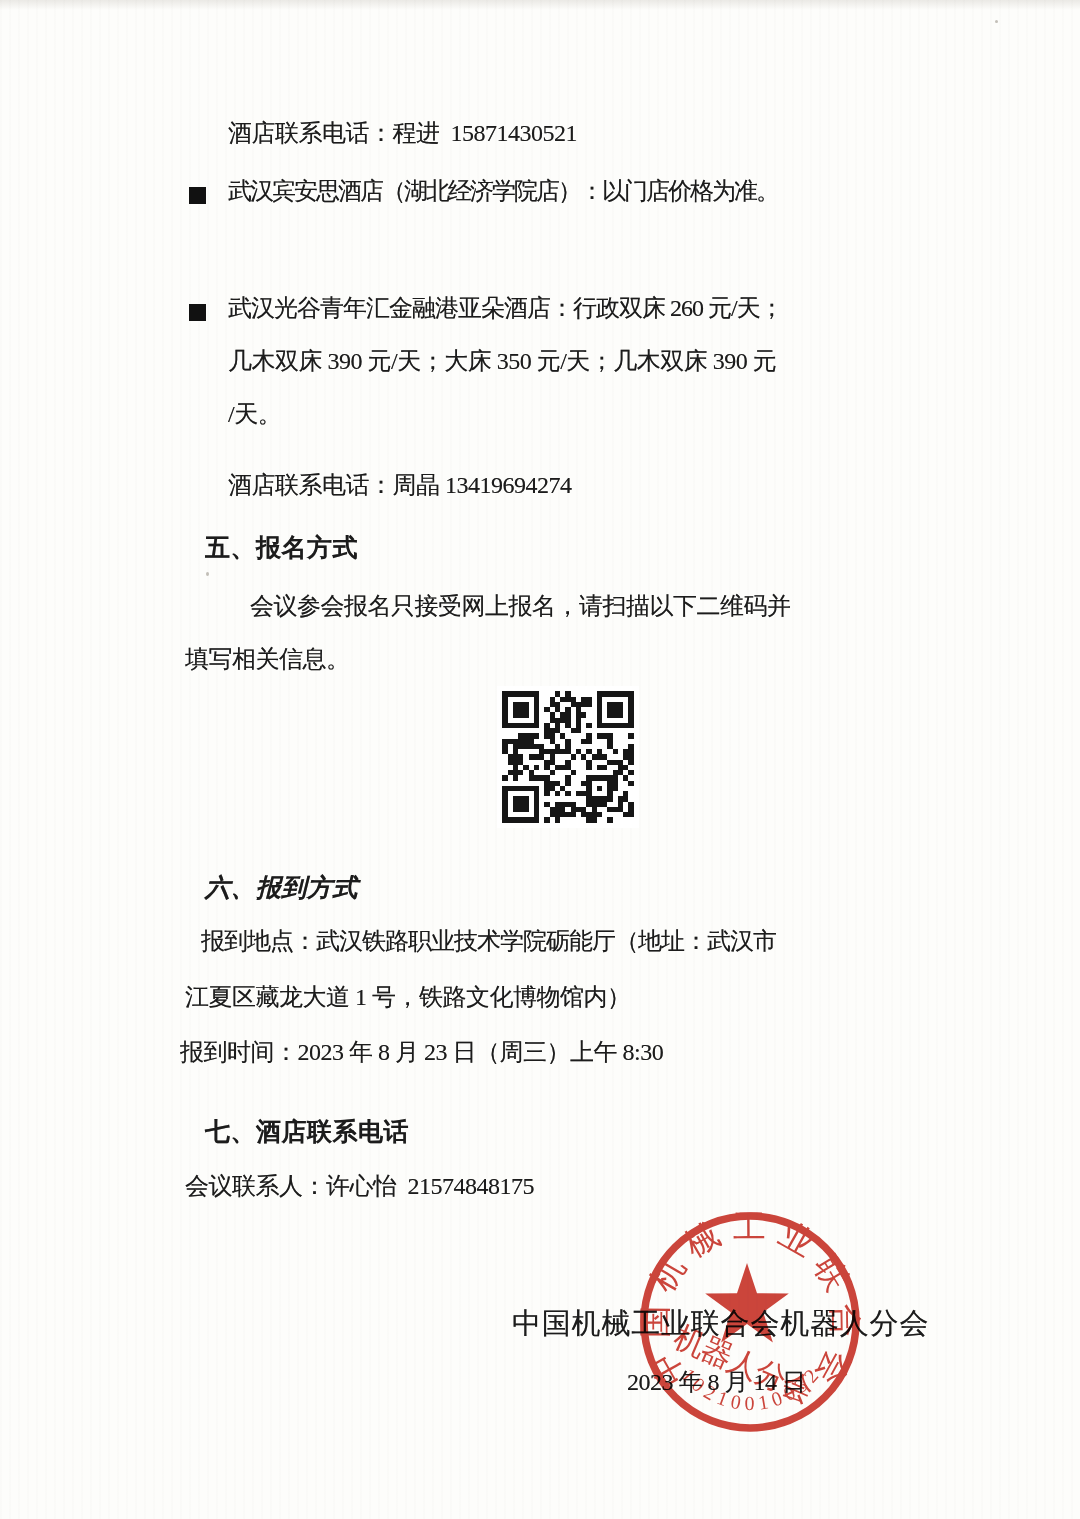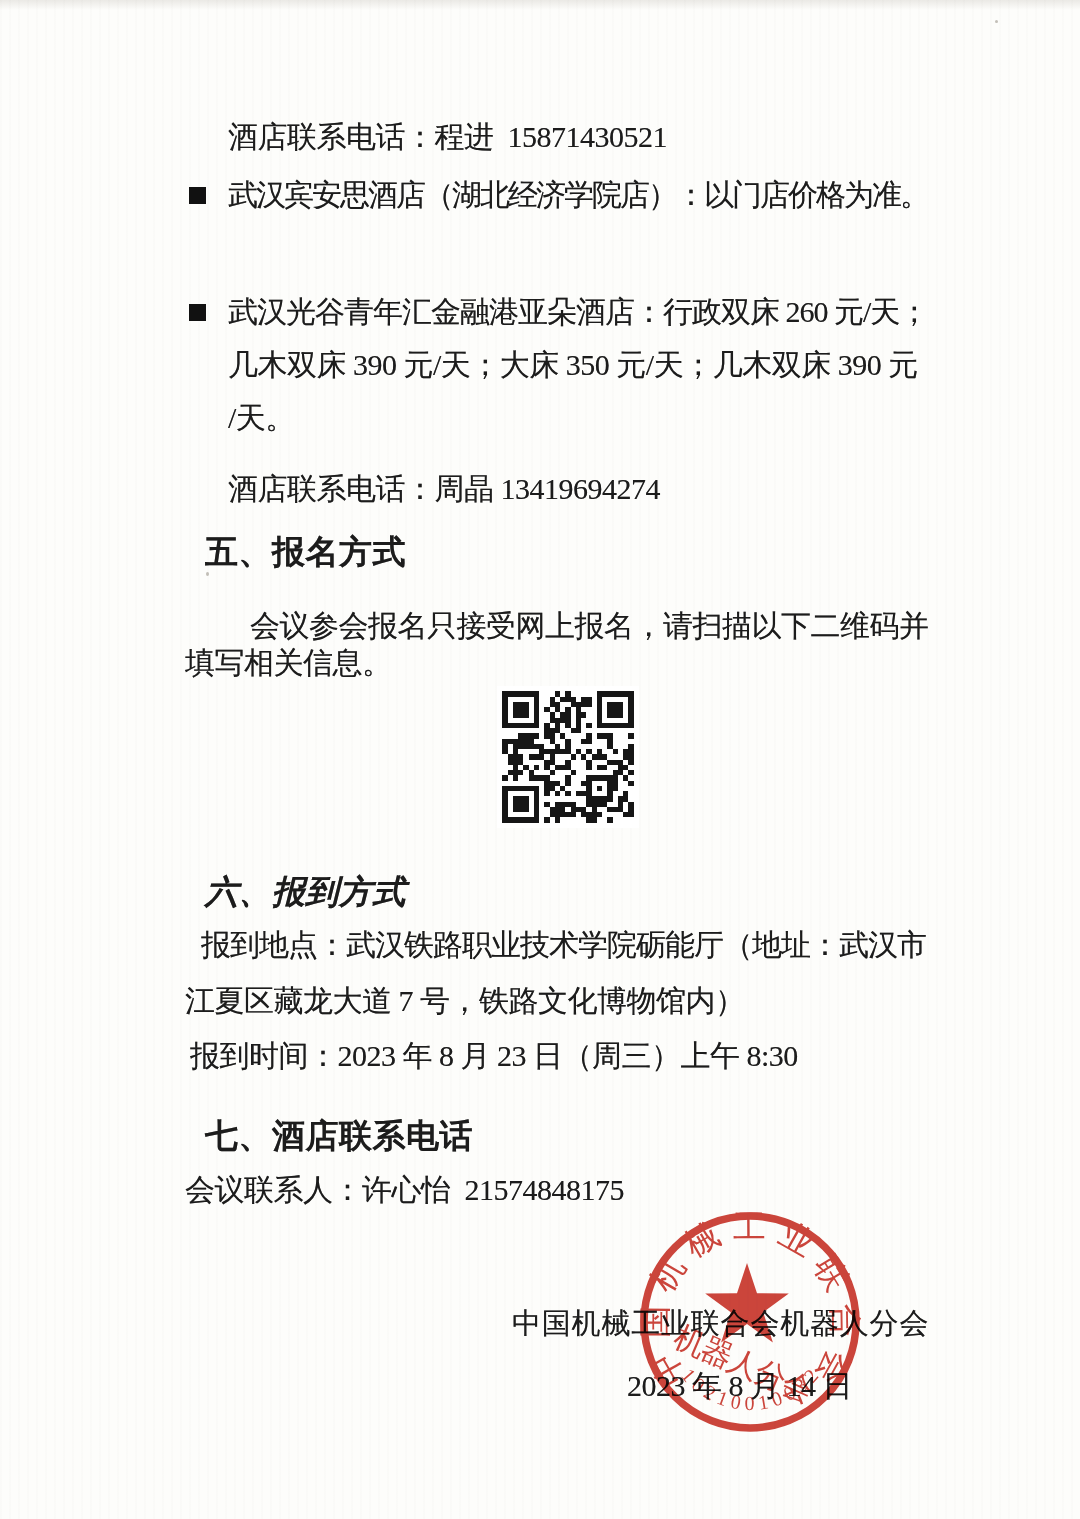--- a/index.html
+++ b/index.html
@@ -10,55 +10,55 @@
     background:#fdfdfb;
     background-image:
       repeating-linear-gradient(90deg, rgba(120,115,105,0.018) 0 2px, rgba(0,0,0,0) 2px 9px),
       linear-gradient(180deg, rgba(200,196,188,0.35) 0px, rgba(200,196,188,0) 10px);
     overflow:hidden;
     font-family:"Liberation Serif","DejaVu Serif",serif;
     color:#1c1c1c;
   }
   .ln{
     position:absolute;
-    font-size:30px;
+    font-size:24px;
     line-height:1.2;
     white-space:pre;
     color:#1c1c1c;
     text-shadow:0 0 0.5px rgba(40,40,40,0.55);
     letter-spacing:-0.5px;
   }
   .hd{
     font-family:"Liberation Sans","DejaVu Sans",sans-serif;
     font-weight:700;
-    font-size:33px;
+    font-size:25px;
     letter-spacing:0.5px;
   }
   .bullet{
     position:absolute;
     width:17px;height:17px;
     background:#111;
   }
   
   .l-c1{left:228px;top:119px;}
   .b-1{left:189px;top:187px;}
   .l-i1{left:228px;top:177px;letter-spacing:-2px;}
   .l-c2{left:228px;top:230px;}
   .b-2{left:189px;top:304px;}
   .l-i2a{left:228px;top:294px;letter-spacing:-1px;}
   .l-i2b{left:228px;top:347px;}
   .l-i2c{left:228px;top:400px;}
   .l-c3{left:228px;top:459px;margin-top:12px;}
   .h-5{left:205px;top:532px;}
-  .l-5a{left:250px;top:592px;margin-top:16px;}
+  .l-5a{left:250px;top:592px;}
   .l-5b{left:185px;top:645px;}
   .h-6{left:205px;top:872px;font-style:italic;}
   .l-6a{left:185px;top:927px;letter-spacing:-1px;margin-left:16px;}
   .l-6b{left:185px;top:983px;}
-  .l-6c{left:190px;top:1038px;}
+  .l-6c{left:180px;top:1038px;}
   .h-7{left:205px;top:1116px;}
   .l-7a{left:185px;top:1172px;}
   .l-sig{left:512px;top:1306px;font-size:29px;letter-spacing:0.8px;}
   .l-date{left:627px;top:1368px;}
   .qr-box{
     position:absolute;left:497px;top:686px;width:142px;height:142px;
   }
   .qr-box svg{display:block;width:100%;height:100%;}
   .stamp{
     position:absolute;left:630px;top:1202px;width:240px;height:240px;
@@ -411,21 +411,21 @@
         <rect x="9" y="25" width="1" height="1" fill="#161616"></rect>
         <rect x="11" y="25" width="1" height="1" fill="#161616"></rect>
         <rect x="17" y="25" width="1" height="1" fill="#161616"></rect>
         <rect x="18" y="25" width="1" height="1" fill="#161616"></rect>
         <rect x="21" y="25" width="1" height="1" fill="#161616"></rect>
       </svg>
     </div>
 
   <div class="ln hd h-6">六、报到方式</div>
   <div class="ln l-6a">报到地点：武汉铁路职业技术学院砺能厅（地址：武汉市</div>
-  <div class="ln l-6b">江夏区藏龙大道 7 号，铁路文化博物馆内）</div>
+  <div class="ln l-6b">江夏区藏龙大道 1 号，铁路文化博物馆内）</div>
   <div class="ln l-6c">报到时间：2023 年 8 月 23 日（周三）上午 8:30</div>
 
   <div class="ln hd h-7">七、酒店联系电话</div>
   <div class="ln l-7a">会议联系人：许心怡  21574848175</div>
 
   <div class="ln l-sig">中国机械工业联合会机器人分会</div>
   <div class="ln l-date">2023 年 8 月 14 日</div>
 
   <div class="stamp">
     <svg viewBox="0 0 240 240">

